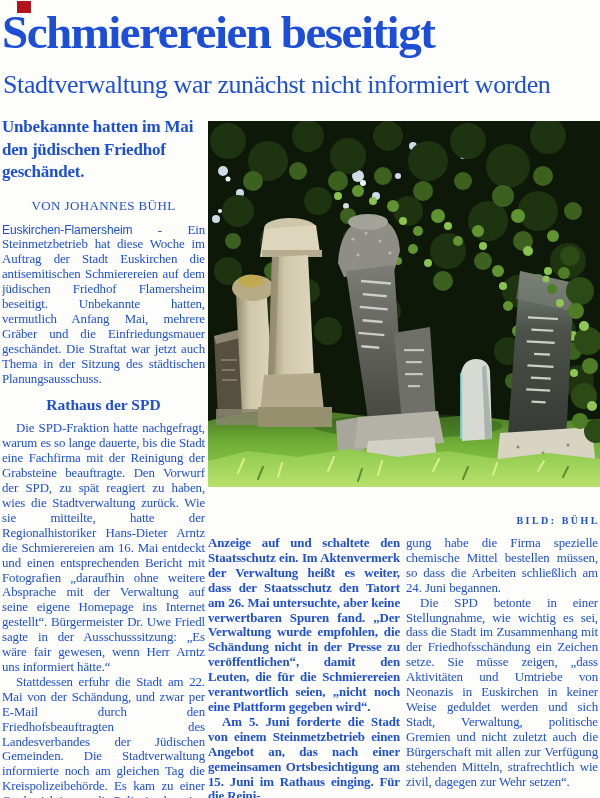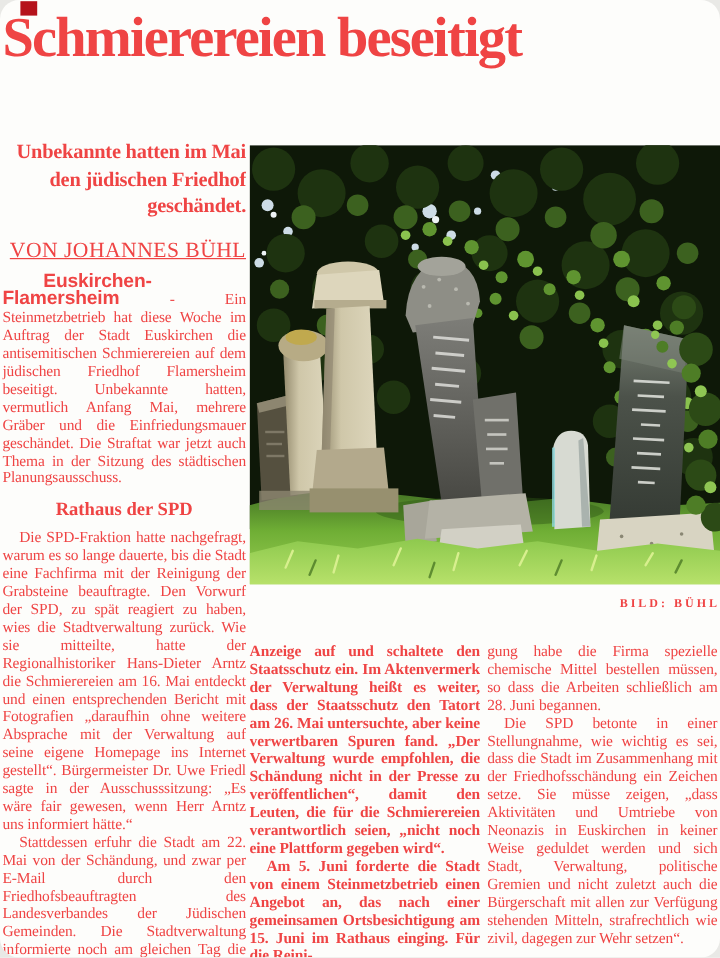--- a/index.html
+++ b/index.html
@@ -1,62 +1,62 @@
 <!DOCTYPE html>
 <html><head>
 <meta charset="utf-8">
 <style>
   html,body{margin:0;padding:0;background:#e9e9e6;}
   .page{
     position:relative; width:600px; height:798px; margin:0 auto;
-    background:#fdfdfb; overflow:hidden; color:#ef4444;
+    background:#fdfdfb; overflow:hidden; color:#1d4ed8;
     font-family:"Liberation Serif","DejaVu Serif",serif;
-    border-radius:16px;
   }
   .scan-mark{position:absolute; left:17px; top:1px; width:14px; height:12px; background:#b5121b;}
   .headline{
     position:absolute; left:2px; top:8px; width:596px; margin:0;
     font-size:47px; font-weight:700; letter-spacing:-1.5px; line-height:1.05; white-space:nowrap;
   }
   .subheadline{
     position:absolute; left:3px; top:70px; width:596px; margin:0;
     font-size:26px; font-weight:400; letter-spacing:-0.4px; white-space:nowrap;
   }
   .col{position:absolute; overflow:hidden; text-align:justify;}
   .col-left{left:2px; top:114px; width:203px; height:684px;}
   .col-mid{left:208px; top:536px; width:192px; height:262px;font-weight:bold;}
   .col-right{left:406px; top:536px; width:192px; height:262px;}
   .lead{
     margin:2px 0 14px 0; font-size:17px; font-weight:700; line-height:22.5px;
-    text-align:right; letter-spacing:-0.2px;
-  }
-  .byline{margin:0 0 9px 0; font-size:18px; letter-spacing:0.4px; text-align:right;text-decoration:underline;}
+    text-align:left; letter-spacing:-0.2px;
+  }
+  .byline{margin:0 0 9px 0; font-size:13px; letter-spacing:0.4px; text-align:center;}
   .body{margin:0; font-size:12.9px; line-height:14.9px; letter-spacing:-0.1px;}
   .body.indent{text-indent:14px;}
-  .dateline{font-family:"Liberation Sans","DejaVu Sans",sans-serif; font-weight:700; font-size:16px;margin-left:34px;}
+  .dateline{font-family:"Liberation Sans","DejaVu Sans",sans-serif; font-weight:400; font-size:12px;}
   .crosshead{margin:10px 0 7px 0; font-size:15.5px; font-weight:700; text-align:center; letter-spacing:0;}
   .photo{position:absolute; left:208px; top:121px; width:392px; height:366px;}
   .photo svg{display:block;}
   .caption{
     position:absolute; left:208px; top:491px; width:392px; height:42px;
     font-size:14.3px; font-style:italic; font-weight:700; line-height:18.5px; text-align:justify;
   }
   .credit{
-    position:absolute; right:0; bottom:20px; font-style:normal; font-weight:700;
+    position:absolute; right:0; bottom:3px; font-style:normal; font-weight:700;
     font-size:10px; letter-spacing:2.5px; font-family:"Liberation Serif",serif;
   }
 </style>
 </head>
 <body>
 
 <div class="page">
 
   <div class="scan-mark"></div>
 
   <h1 class="headline">Schmierereien beseitigt</h1>
+  <h2 class="subheadline">Stadtverwaltung war zunächst nicht informiert worden</h2>
 
   <div class="col col-left">
     <p class="lead">Unbekannte hatten im Mai den jüdischen Friedhof geschändet.</p>
     <div class="byline">VON JOHANNES BÜHL</div>
     <p class="body"><b class="dateline">Euskirchen-Flamersheim</b><span> - Ein Steinmetzbetrieb hat diese Woche im Auftrag der Stadt Euskirchen die antisemitischen Schmierereien auf dem jüdischen Friedhof Flamersheim beseitigt. Unbekannte hatten, vermutlich Anfang Mai, mehrere Gräber und die Einfriedungsmauer geschändet. Die Straftat war jetzt auch Thema in der Sitzung des städtischen Planungsausschuss.</span></p>
     <h3 class="crosshead">Rathaus der SPD</h3>
     <p class="body indent">Die SPD-Fraktion hatte nachgefragt, warum es so lange dauerte, bis die Stadt eine Fachfirma mit der Reinigung der Grabsteine beauftragte. Den Vorwurf der SPD, zu spät reagiert zu haben, wies die Stadtverwaltung zurück. Wie sie mitteilte, hatte der Regionalhistoriker Hans-Dieter Arntz die Schmierereien am 16. Mai entdeckt und einen entsprechenden Bericht mit Fotografien „daraufhin ohne weitere Absprache mit der Verwaltung auf seine eigene Homepage ins Internet gestellt“. Bürgermeister Dr. Uwe Friedl sagte in der Ausschusssitzung: „Es wäre fair gewesen, wenn Herr Arntz uns informiert hätte.“</p>
     <p class="body indent">Stattdessen erfuhr die Stadt am 22. Mai von der Schändung, und zwar per E-Mail durch den Friedhofsbeauftragten des Landesverbandes der Jüdischen Gemeinden. Die Stadtverwaltung informierte noch am gleichen Tag die Kreispolizeibehörde. Es kam zu einer Ortsbesichtigung; die Polizei nahm eine</p>
   </div>
 
@@ -327,17 +327,17 @@
   <div class="caption">
     <span class="credit">BILD: BÜHL</span>
   </div>
 
   <div class="col col-mid">
     <p class="body">Anzeige auf und schaltete den Staatsschutz ein. Im Aktenvermerk der Verwaltung heißt es weiter, dass der Staatsschutz den Tatort am 26. Mai untersuchte, aber keine verwertbaren Spuren fand. „Der Verwaltung wurde empfohlen, die Schändung nicht in der Presse zu veröffentlichen“, damit den Leuten, die für die Schmierereien verantwortlich seien, „nicht noch eine Plattform gegeben wird“.</p>
     <p class="body indent">Am 5. Juni forderte die Stadt von einem Steinmetzbetrieb einen Angebot an, das nach einer gemeinsamen Ortsbesichtigung am 15. Juni im Rathaus einging. Für die Reini-</p>
   </div>
 
   <div class="col col-right">
-    <p class="body">gung habe die Firma spezielle chemische Mittel bestellen müssen, so dass die Arbeiten schließlich am 28. Juni begannen.</p>
+    <p class="body">gung habe die Firma spezielle chemische Mittel bestellen müssen, so dass die Arbeiten schließlich am 24. Juni begannen.</p>
     <p class="body indent">Die SPD betonte in einer Stellungnahme, wie wichtig es sei, dass die Stadt im Zusammenhang mit der Friedhofsschändung ein Zeichen setze. Sie müsse zeigen, „dass Aktivitäten und Umtriebe von Neonazis in Euskirchen in keiner Weise geduldet werden und sich Stadt, Verwaltung, politische Gremien und nicht zuletzt auch die Bürgerschaft mit allen zur Verfügung stehenden Mitteln, strafrechtlich wie zivil, dagegen zur Wehr setzen“.</p>
   </div>
 
 </div>
 
 </body></html>

